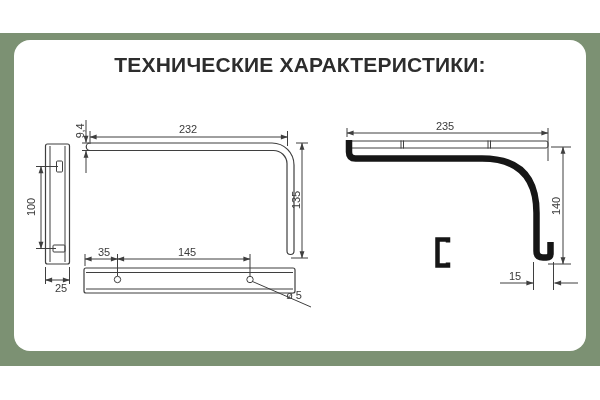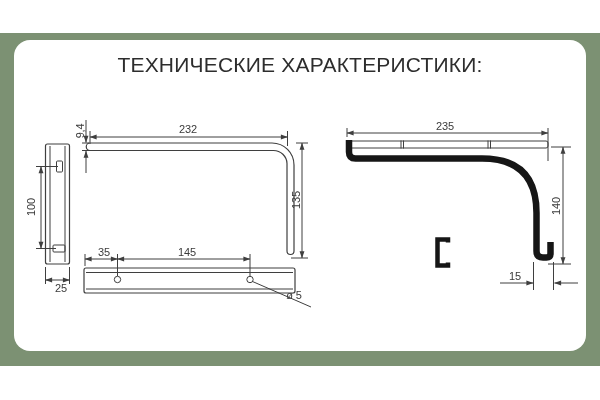--- a/index.html
+++ b/index.html
@@ -5,21 +5,21 @@
   html,body{margin:0;padding:0;}
   body{
     width:600px;height:400px;position:relative;overflow:hidden;
     background:#ffffff;font-family:"Liberation Sans",sans-serif;
   }
   .green-band{position:absolute;left:0;top:33px;width:600px;height:333px;}
   .card{position:absolute;left:14px;top:40px;width:572px;height:311px;
         border-radius:16px;background:#ffffff;}
   .title{
     position:absolute;left:0;top:53px;width:600px;text-align:center;
-    font-size:21px;font-weight:400;letter-spacing:.2px;color:#2d2d2d;
+    font-size:21px;font-weight:700;letter-spacing:.2px;color:#2d2d2d;
   }
   svg.drawing{position:absolute;left:0;top:0;width:600px;height:400px;}
   .thin{stroke:#3f3f3f;stroke-width:1;fill:none;}
   .outline{stroke:#3f3f3f;stroke-width:1.2;fill:none;}
   .dimline{stroke:#3f3f3f;stroke-width:1;fill:none;}
   .rod{stroke:#161616;stroke-width:6.5;fill:none;stroke-linecap:butt;}
   .cprofile{stroke:#161616;stroke-width:4.5;fill:none;stroke-linejoin:miter;}
   text.dim{font-family:"Liberation Sans",sans-serif;font-size:11px;fill:#3a3a3a;letter-spacing:-.2px;}
 </style>
 </head>

